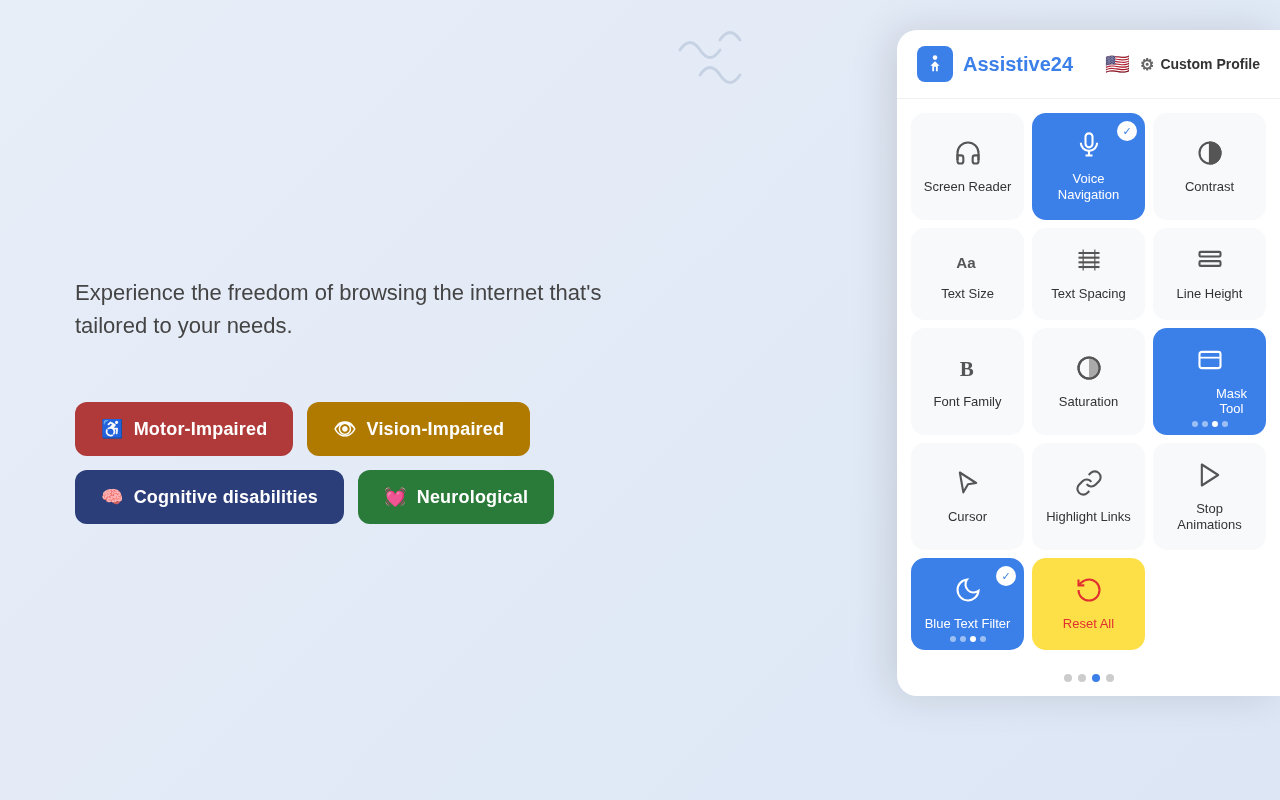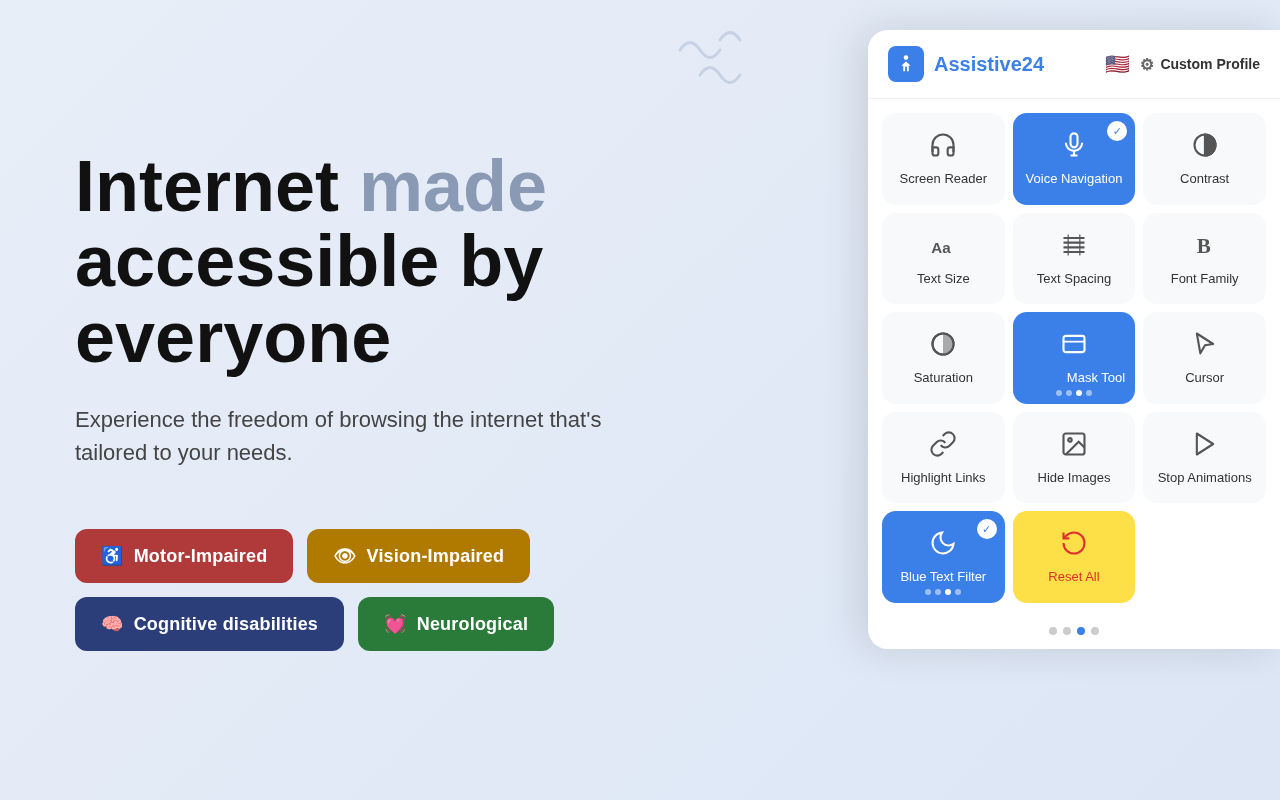--- a/index.html
+++ b/index.html
@@ -79,21 +79,21 @@
     .widget-container {
       width: 490px;
       display: flex;
       align-items: flex-start;
       justify-content: flex-end;
       padding: 20px 0 20px 0;
       position: relative;
     }
 
     .widget {
-      width: 412px;
+      width: 383px;
       background: white;
       border-radius: 20px 0 0 20px;
       box-shadow: -8px 0 40px rgba(0,0,0,0.12);
       overflow: hidden;
       margin-top: 10px;
     }
 
     
     .widget-header {
       display: flex;
@@ -258,25 +258,20 @@
 <div class="left-panel">
 
   <div class="deco">
     <svg width="80" height="70" viewBox="0 0 80 70" fill="none">
       <path d="M10 20 Q20 5 30 20 Q40 35 50 20" stroke="#aabbd0" stroke-width="3" fill="none" stroke-linecap="round"></path>
       <path d="M30 45 Q40 30 50 45 Q60 60 70 45" stroke="#aabbd0" stroke-width="3" fill="none" stroke-linecap="round"></path>
       <path d="M50 10 Q60 -5 70 10" stroke="#aabbd0" stroke-width="3" fill="none" stroke-linecap="round"></path>
     </svg>
   </div>
 
-  <h1 class="headline">
-    <span class="black">Internet </span><span class="gray">made</span><br>
-    <span class="black">accessible by</span><br>
-    <span class="black">everyone</span>
-  </h1>
 
   <p class="subheadline">Experience the freedom of browsing the internet that's tailored to your needs.</p>
 
   <div class="profile-buttons">
     <div class="profile-row">
       <button class="profile-btn btn-motor">
         <span>♿</span>
         <span>Motor-Impaired</span>
       </button>
       <button class="profile-btn btn-vision">
@@ -372,20 +367,29 @@
             <line x1="3" y1="10" x2="21" y2="10"></line>
             <line x1="3" y1="14" x2="21" y2="14"></line>
             <line x1="3" y1="18" x2="21" y2="18"></line>
             <line x1="7" y1="3" x2="7" y2="21" stroke-width="1"></line>
             <line x1="17" y1="3" x2="17" y2="21" stroke-width="1"></line>
           </svg>
         </span>
         <span class="cell-label">Text Spacing</span>
       </div>
 
+      <div class="widget-cell">
+        <span class="cell-icon">
+          <svg width="28" height="28" viewBox="0 0 24 24" fill="none" stroke="#555" stroke-width="1.8">
+            <rect x="3" y="5" width="18" height="4" rx="1"></rect>
+            <rect x="3" y="13" width="18" height="4" rx="1"></rect>
+          </svg>
+        </span>
+        <span class="cell-label">Line Height</span>
+      </div>
 
       <div class="widget-cell">
         <span class="cell-icon">
           <svg width="28" height="28" viewBox="0 0 24 24" fill="none" stroke="#555" stroke-width="2">
             <text x="5" y="19" font-size="18" font-weight="900" fill="#555" stroke="none" font-family="serif">B</text>
           </svg>
         </span>
         <span class="cell-label">Font Family</span>
       </div>
 
@@ -428,30 +432,20 @@
       <div class="widget-cell">
         <span class="cell-icon">
           <svg width="28" height="28" viewBox="0 0 24 24" fill="none" stroke="#555" stroke-width="1.8">
             <path d="M10 13a5 5 0 0 0 7.54.54l3-3a5 5 0 0 0-7.07-7.07l-1.72 1.71"></path>
             <path d="M14 11a5 5 0 0 0-7.54-.54l-3 3a5 5 0 0 0 7.07 7.07l1.71-1.71"></path>
           </svg>
         </span>
         <span class="cell-label">Highlight Links</span>
       </div>
 
-      <div class="widget-cell">
-        <span class="cell-icon">
-          <svg width="28" height="28" viewBox="0 0 24 24" fill="none" stroke="#555" stroke-width="1.8">
-            <rect x="3" y="3" width="18" height="18" rx="2"></rect>
-            <circle cx="8.5" cy="8.5" r="1.5"></circle>
-            <polyline points="21 15 16 10 5 21"></polyline>
-          </svg>
-        </span>
-        <span class="cell-label">Hide Images</span>
-      </div>
 
       <div class="widget-cell">
         <span class="cell-icon">
           <svg width="28" height="28" viewBox="0 0 24 24" fill="none" stroke="#555" stroke-width="1.8">
             <polygon points="5 3 19 12 5 21 5 3" stroke="#555" stroke-linejoin="round"></polygon>
           </svg>
         </span>
         <span class="cell-label">Stop Animations</span>
       </div>
 

